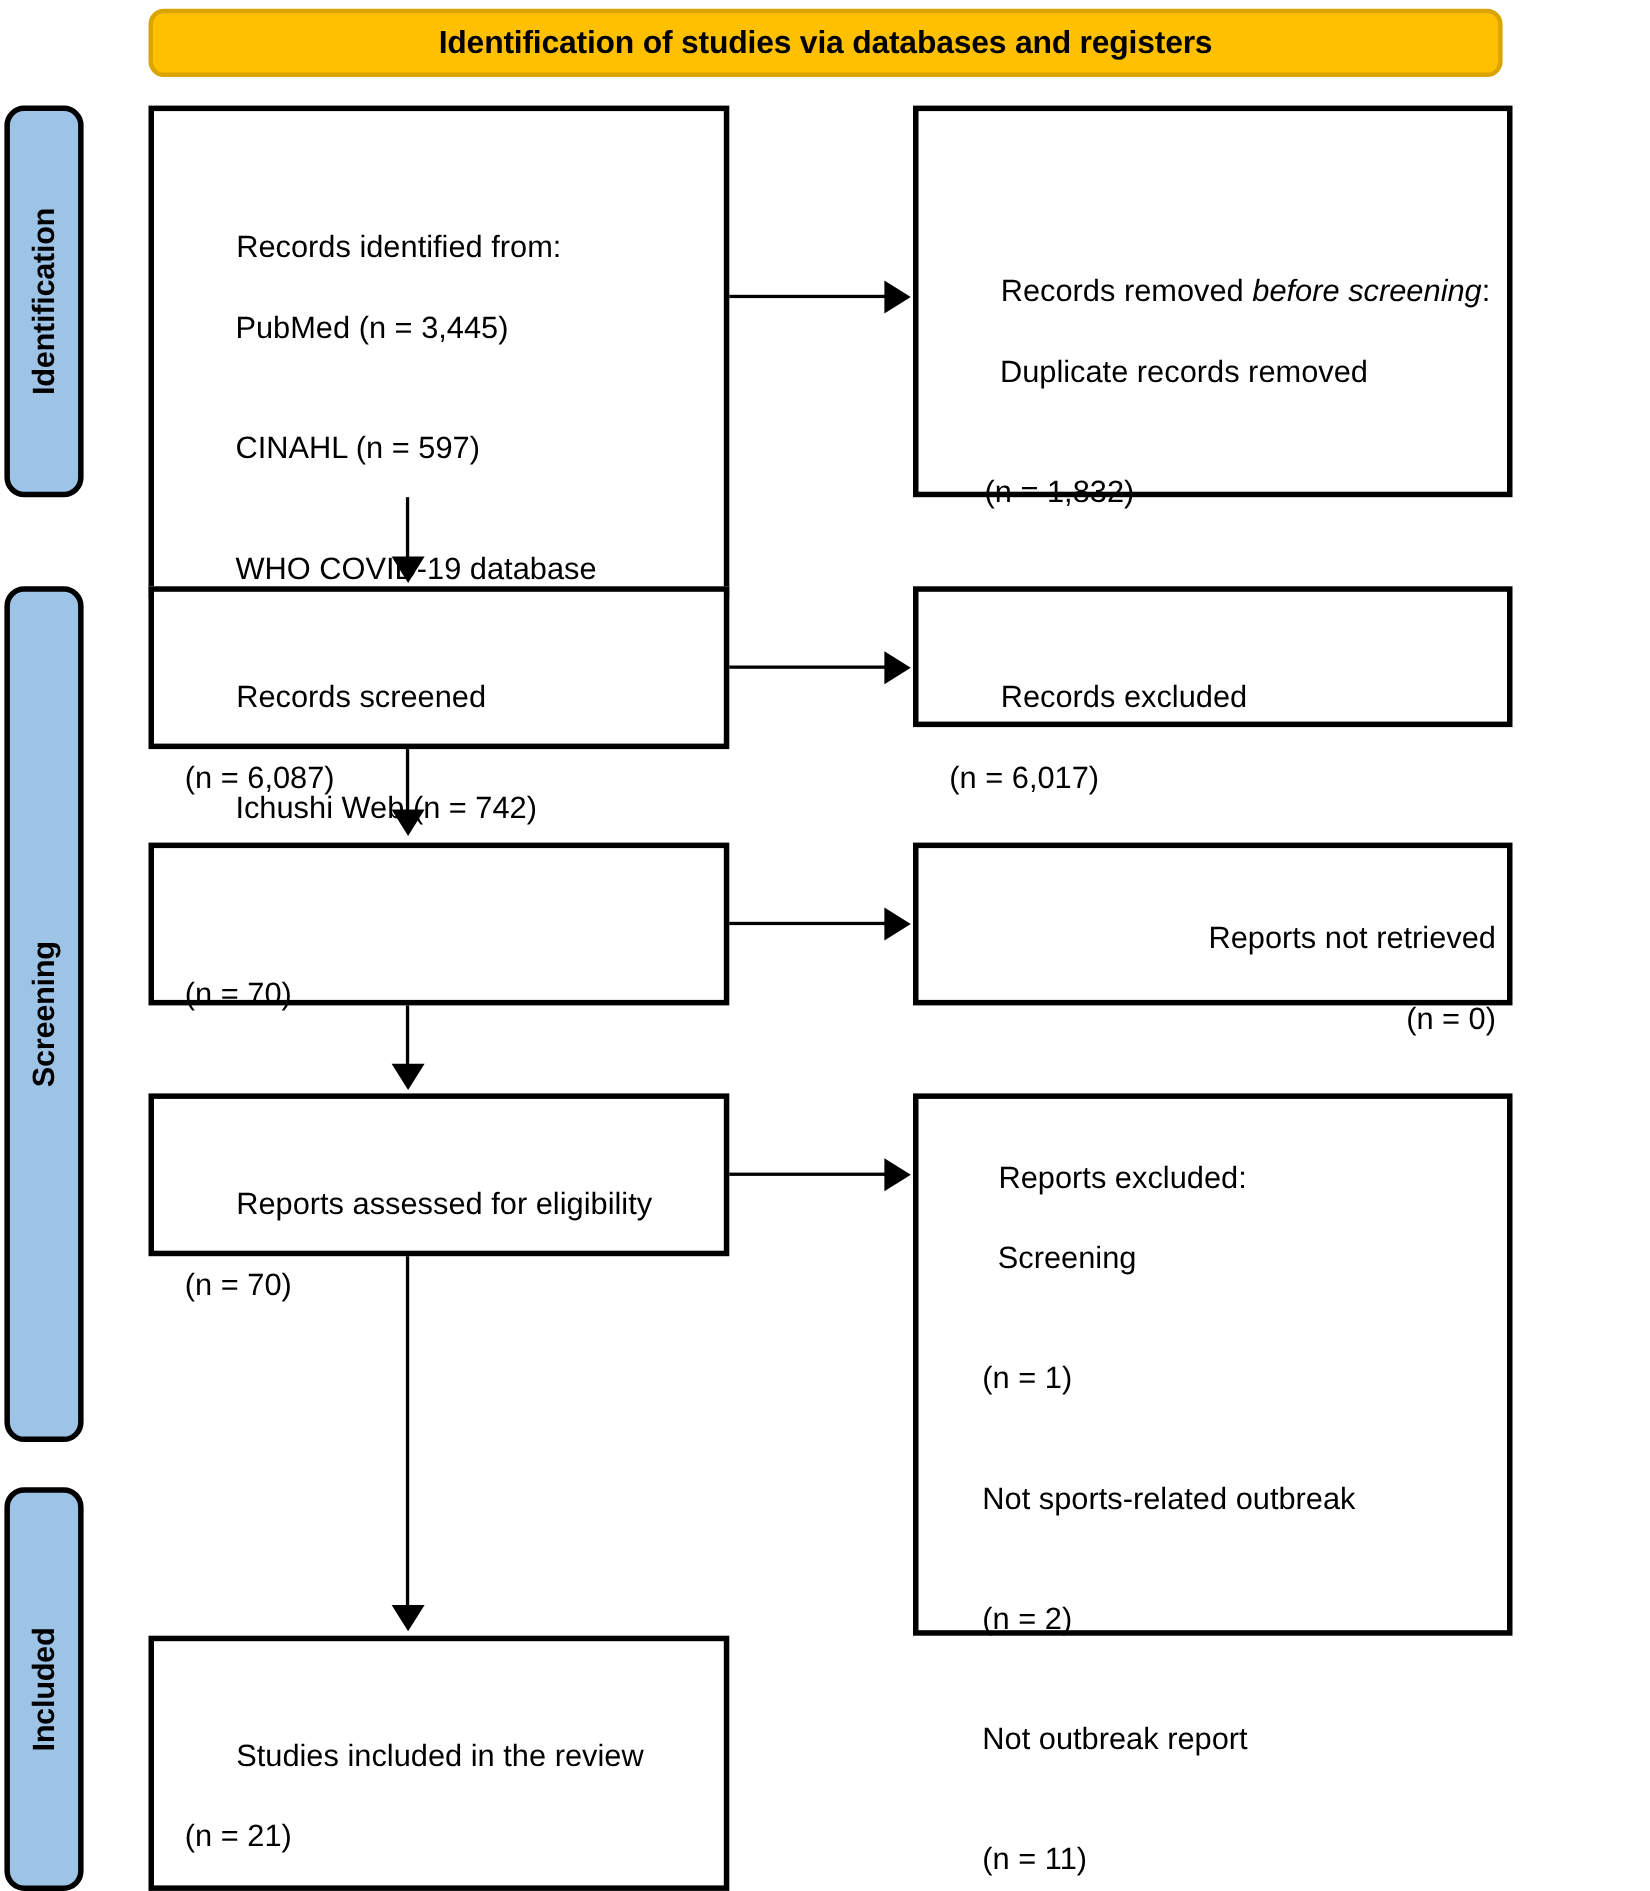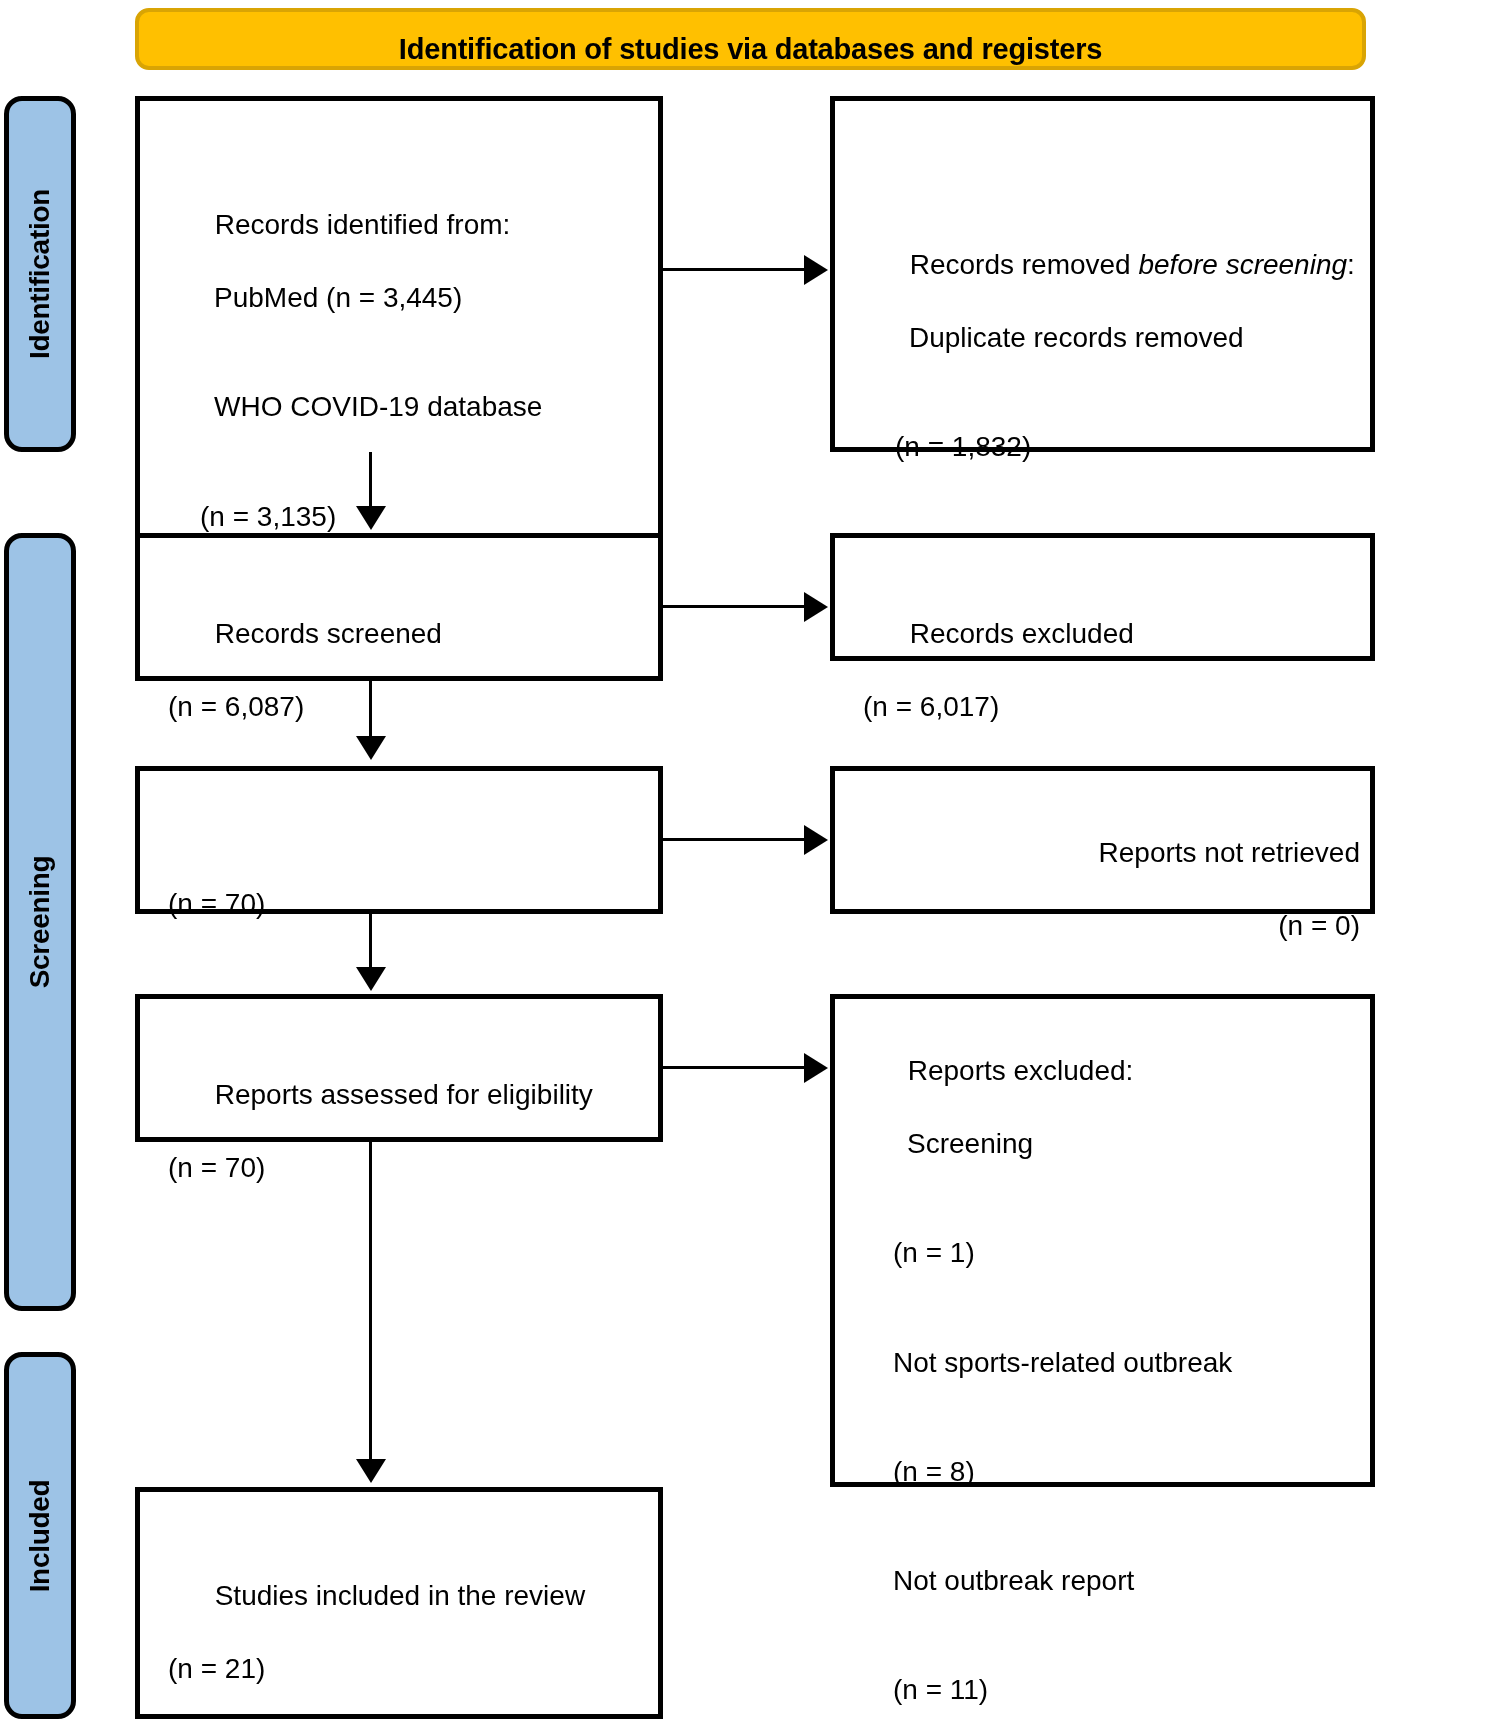--- a/index.html
+++ b/index.html
@@ -24,21 +24,21 @@
     position: absolute;
     left: 135px;
     top: 8px;
     width: 1231px;
     height: 62px;
     background: var(--banner-bg, #FFC000);
     border: 4px solid var(--banner-border, #D9A404);
     border-radius: 14px;
     box-sizing: border-box;
     display: flex;
-    align-items: flex-end;
+    align-items: center;
     justify-content: center;
   }
   .banner-text {
     font-size: 29px;
     font-weight: bold;
     color: #000000;
     letter-spacing: -0.2px;
     white-space: nowrap;
   }
 
@@ -180,20 +180,21 @@
     <span class="stage-label">Screening</span>
   </div>
   <div class="stage" id="stage-included">
     <span class="stage-label">Included</span>
   </div>
 
   <div class="box" id="box-identified">
     <div class="box-text">
       <span>Records identified from:</span>
       <span class="ind">PubMed (n = 3,445)</span>
+      <span class="ind">CINAHL (n = 597)</span>
       <span class="ind">WHO COVID-19 database</span>
       <span class="ind2">(n = 3,135)</span>
       <span class="ind">Ichushi Web (n = 742)</span>
     </div>
   </div>
 
   <div class="box" id="box-removed">
     <div class="box-text">
       <span><span>Records removed </span><em>before screening</em><span>:</span></span>
       <span class="ind">Duplicate records removed</span>
@@ -232,21 +233,21 @@
       <span style="display:block">(n = 70)</span>
     </div>
   </div>
 
   <div class="box" id="box-repexcluded">
     <div class="box-text">
       <span>Reports excluded:</span>
       <span class="ind">Screening</span>
       <span class="ind2">(n = 1)</span>
       <span class="ind2">Not sports-related outbreak</span>
-      <span class="ind2">(n = 8)</span>
+      <span class="ind2">(n = 2)</span>
       <span class="ind2">Not outbreak report</span>
       <span class="ind2">(n = 11)</span>
       
       
       
       
     </div>
   </div>
 
   <div class="box" id="box-included">

